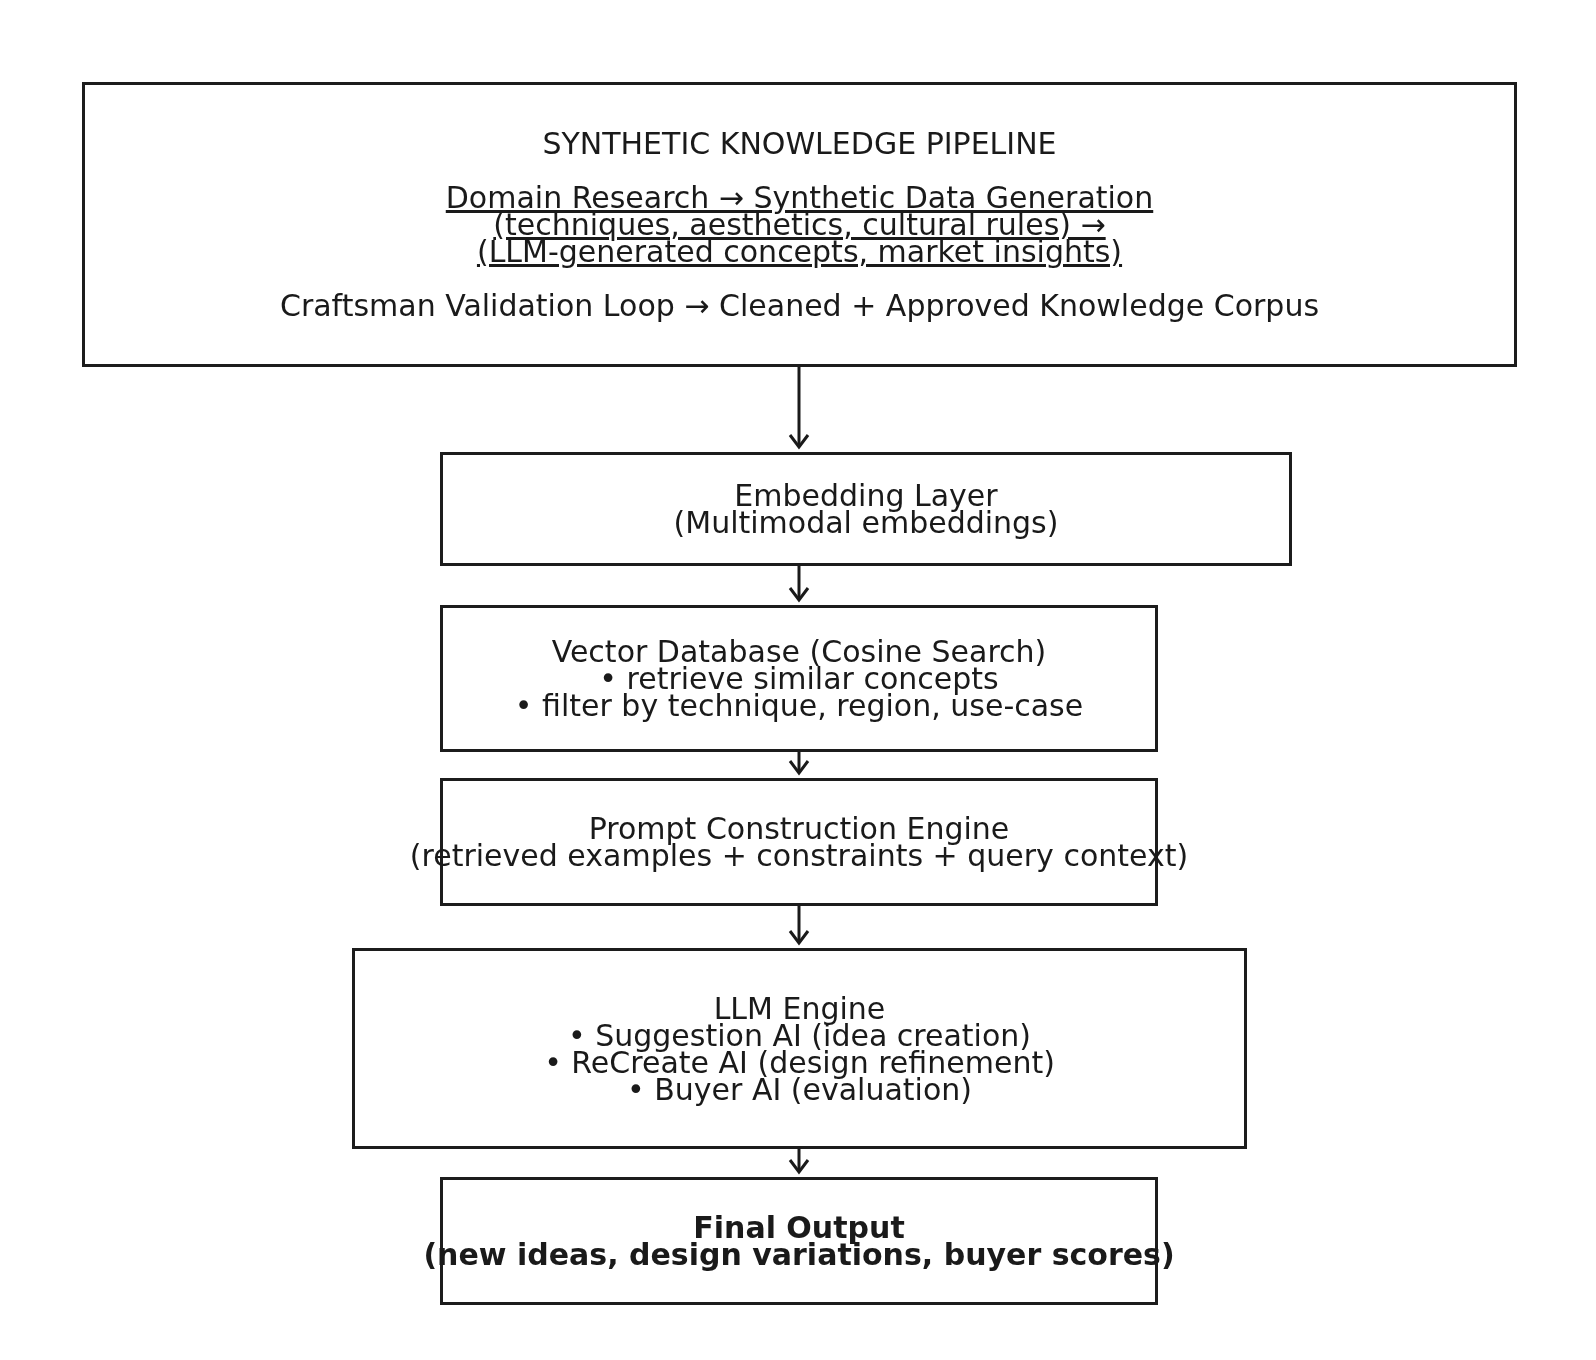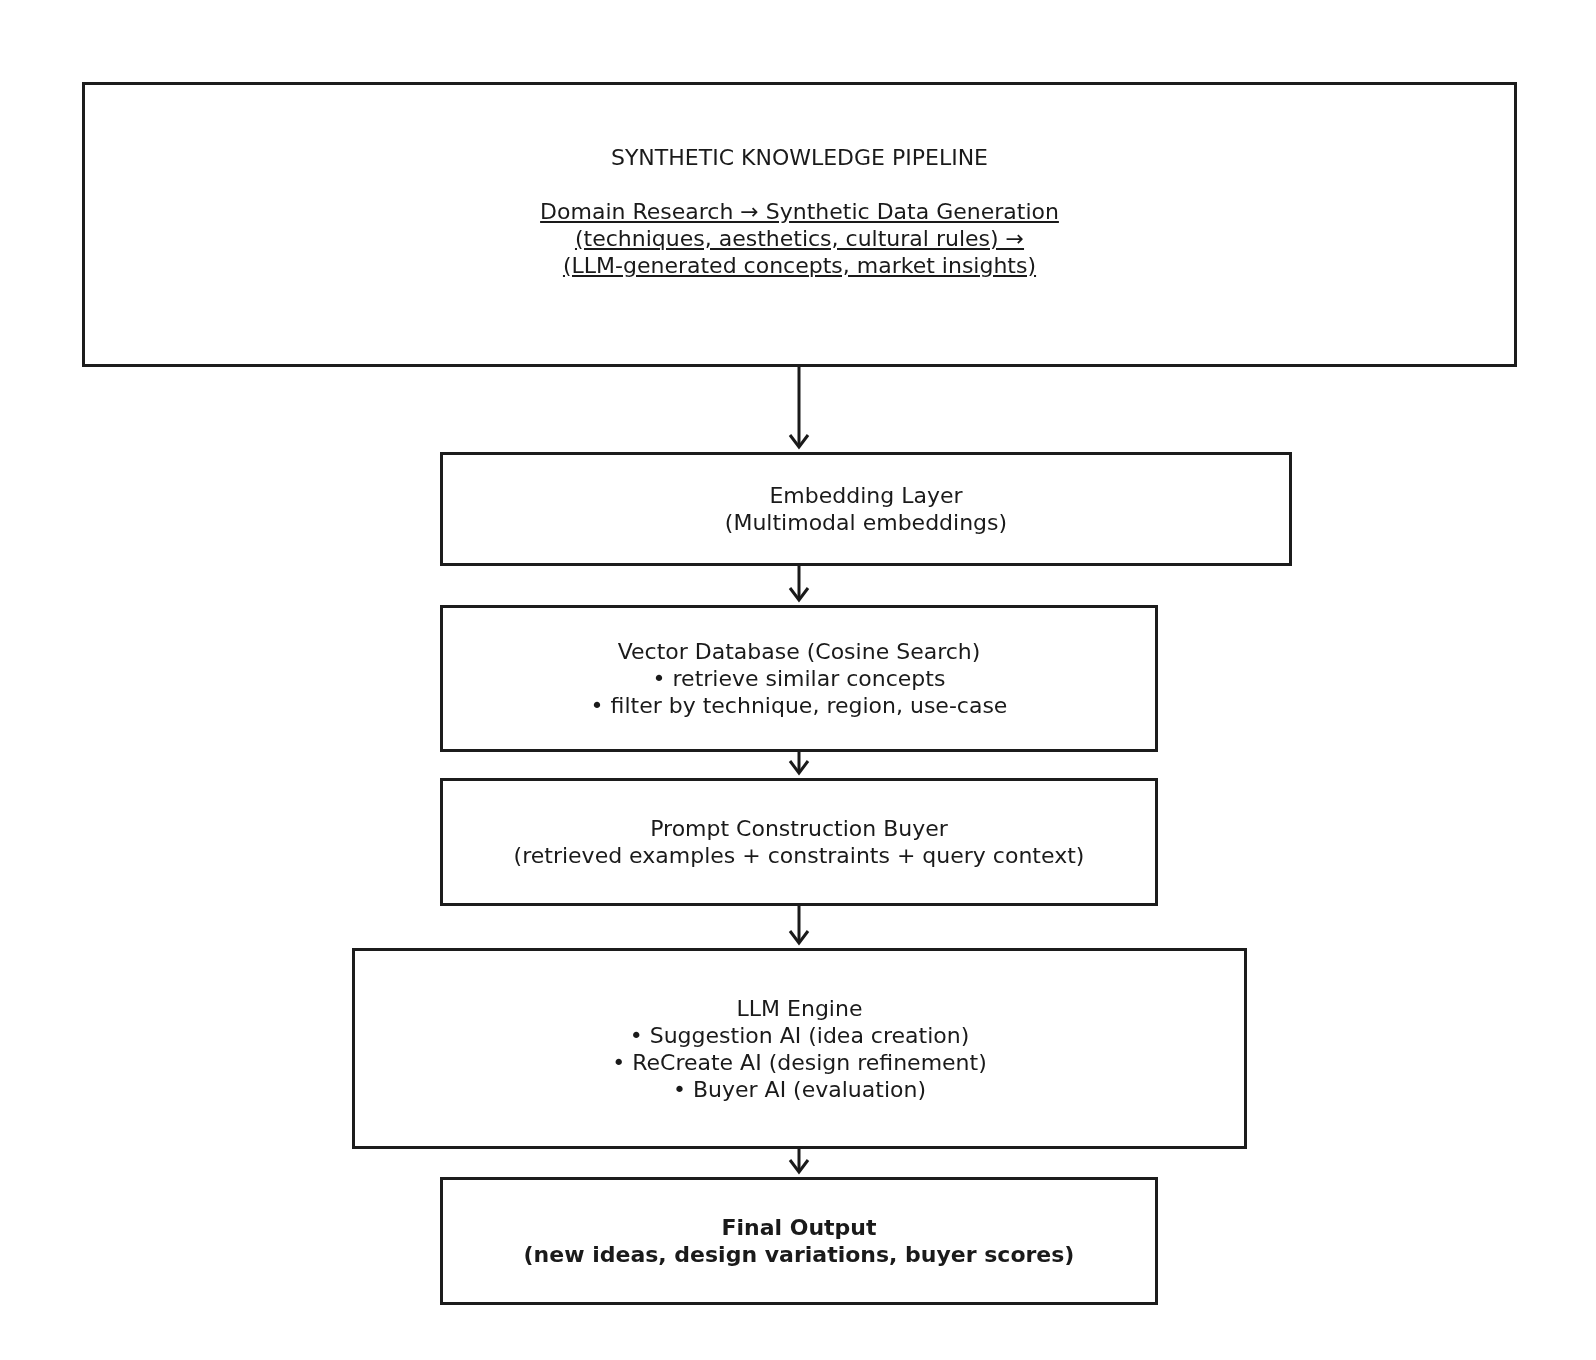--- a/index.html
+++ b/index.html
@@ -21,21 +21,21 @@
     box-sizing: border-box;
     border: 3px solid #1c1c1c;
     background: #ffffff;
     display: flex;
     flex-direction: column;
     align-items: center;
     justify-content: center;
     text-align: center;
   }
   .line {
-    font-size: 22px;
+    font-size: 30px;
     line-height: 27px;
     white-space: nowrap;
   }
   .research-group { margin: 27px 1px; text-decoration: underline; }
   .arrow {
     position: absolute;
     left: 786px;
     width: 26px;
   }
   .arrow line, .arrow path {
@@ -56,20 +56,21 @@
 
 <div class="canvas">
 
   <div class="node" id="box-pipeline">
     <div class="line">SYNTHETIC KNOWLEDGE PIPELINE</div>
     <div class="research-group">
       <div class="line">Domain Research → Synthetic Data Generation</div>
       <div class="line">(techniques, aesthetics, cultural rules) →</div>
       <div class="line">(LLM-generated concepts, market insights)</div>
     </div>
+    <div class="line">Craftsman Validation Loop → Cleaned + Approved Knowledge Corpus</div>
   </div>
 
   <svg class="arrow" style="top:367px" width="26" height="83" viewBox="0 0 26 83">
     <line x1="13" y1="0" x2="13" y2="78"></line>
     <path d="M4 68 L13 80 L22 68"></path>
   </svg>
 
   <div class="node" id="box-embedding">
     <div class="line">Embedding Layer</div>
     <div class="line">(Multimodal embeddings)</div>
@@ -85,21 +86,21 @@
     <div class="line">• retrieve similar concepts</div>
     <div class="line">• filter by technique, region, use-case</div>
   </div>
 
   <svg class="arrow" style="top:752px" width="26" height="24" viewBox="0 0 26 24">
     <line x1="13" y1="0" x2="13" y2="19"></line>
     <path d="M4 9 L13 21 L22 9"></path>
   </svg>
 
   <div class="node" id="box-prompt">
-    <div class="line">Prompt Construction Buyer</div>
+    <div class="line">Prompt Construction Engine</div>
     <div class="line">(retrieved examples + constraints + query context)</div>
   </div>
 
   <svg class="arrow" style="top:906px" width="26" height="40" viewBox="0 0 26 40">
     <line x1="13" y1="0" x2="13" y2="35"></line>
     <path d="M4 25 L13 37 L22 25"></path>
   </svg>
 
   <div class="node" id="box-llm">
     <div class="line">LLM Engine</div>

